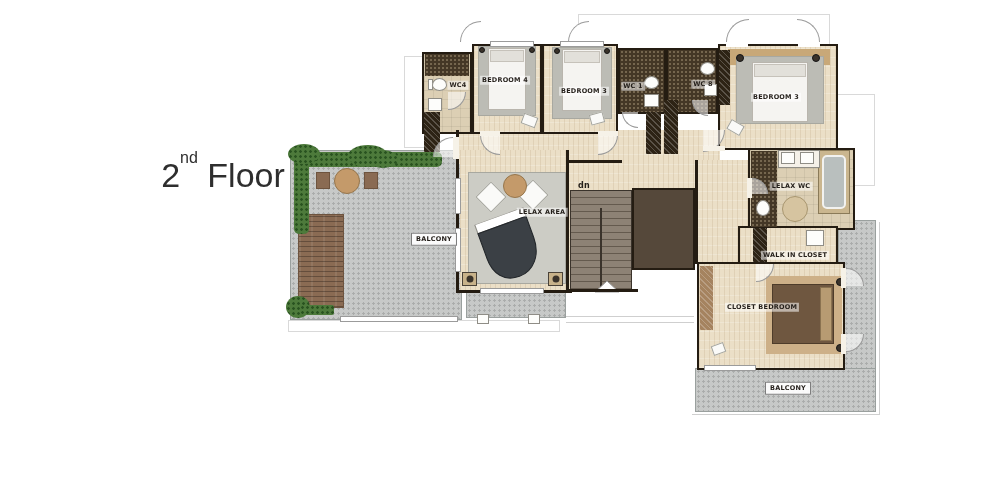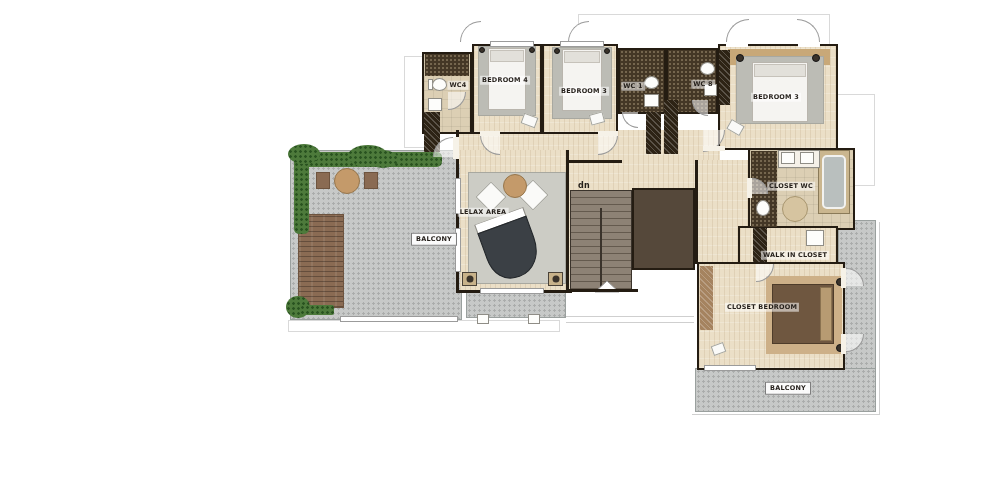--- a/index.html
+++ b/index.html
@@ -74,20 +74,21 @@
   .col{background:#c8b28a;border:1px solid #4a4238;z-index:34;}
   .col::after{content:"";position:absolute;left:50%;top:50%;width:7px;height:7px;
        transform:translate(-50%,-50%);background:#3a332b;border-radius:50%;}
   .tilt{background:#fafaf8;border:1px solid #a3a39b;z-index:24;}
 </style>
 </head>
 <body>
 
 <div class="canvas">
 
+  <div class="title"><span>2</span><sup>nd</sup> <span>Floor</span></div>
 
   <div class="a roof" style="left:578px;top:14px;width:252px;height:132px;"></div>
   <div class="a roof" style="left:833px;top:94px;width:42px;height:92px;"></div>
   <div class="a roof" style="left:404px;top:56px;width:30px;height:92px;"></div>
   <div class="a roof" style="left:288px;top:320px;width:272px;height:12px;"></div>
   <div class="a eline" style="left:566px;top:316px;width:128px;height:1px;"></div>
   <div class="a eline" style="left:566px;top:322px;width:128px;height:1px;"></div>
   <div class="a eline" style="left:879px;top:222px;width:1px;height:192px;"></div>
   <div class="a eline" style="left:692px;top:414px;width:188px;height:1px;"></div>
 
@@ -241,21 +242,21 @@
   <div class="a arc q-tr" style="left:797px;top:19px;width:23px;height:23px;background:#fff;"></div>
   <div class="a arc q-tl" style="left:460px;top:21px;width:21px;height:21px;background:#fff;"></div>
   <div class="a arc q-tl" style="left:568px;top:21px;width:21px;height:21px;background:#fff;"></div>
 
   <div class="lbl" style="left:458px;top:85px;">WC4</div>
   <div class="lbl" style="left:505px;top:80px;">BEDROOM 4</div>
   <div class="lbl" style="left:584px;top:91px;">BEDROOM 3</div>
   <div class="lbl" style="left:633px;top:86px;">WC 1</div>
   <div class="lbl" style="left:703px;top:84px;">WC 8</div>
   <div class="lbl" style="left:776px;top:97px;">BEDROOM 3</div>
-  <div class="lbl" style="left:791px;top:186px;">CLOSET WC</div>
+  <div class="lbl" style="left:791px;top:186px;">LELAX WC</div>
   <div class="lbl" style="left:795px;top:255px;">WALK IN CLOSET</div>
   <div class="lbl" style="left:762px;top:307px;">CLOSET BEDROOM</div>
-  <div class="lbl" style="left:483px;top:212px;">LELAX AREA</div>
+  <div class="lbl" style="left:542px;top:212px;">LELAX AREA</div>
   <div class="lbl box" style="left:434px;top:239px;">BALCONY</div>
   <div class="lbl box" style="left:788px;top:388px;">BALCONY</div>
   <div class="lbl plain" style="left:584px;top:185px;">dn</div>
 
 </div>
 
 </body></html>

